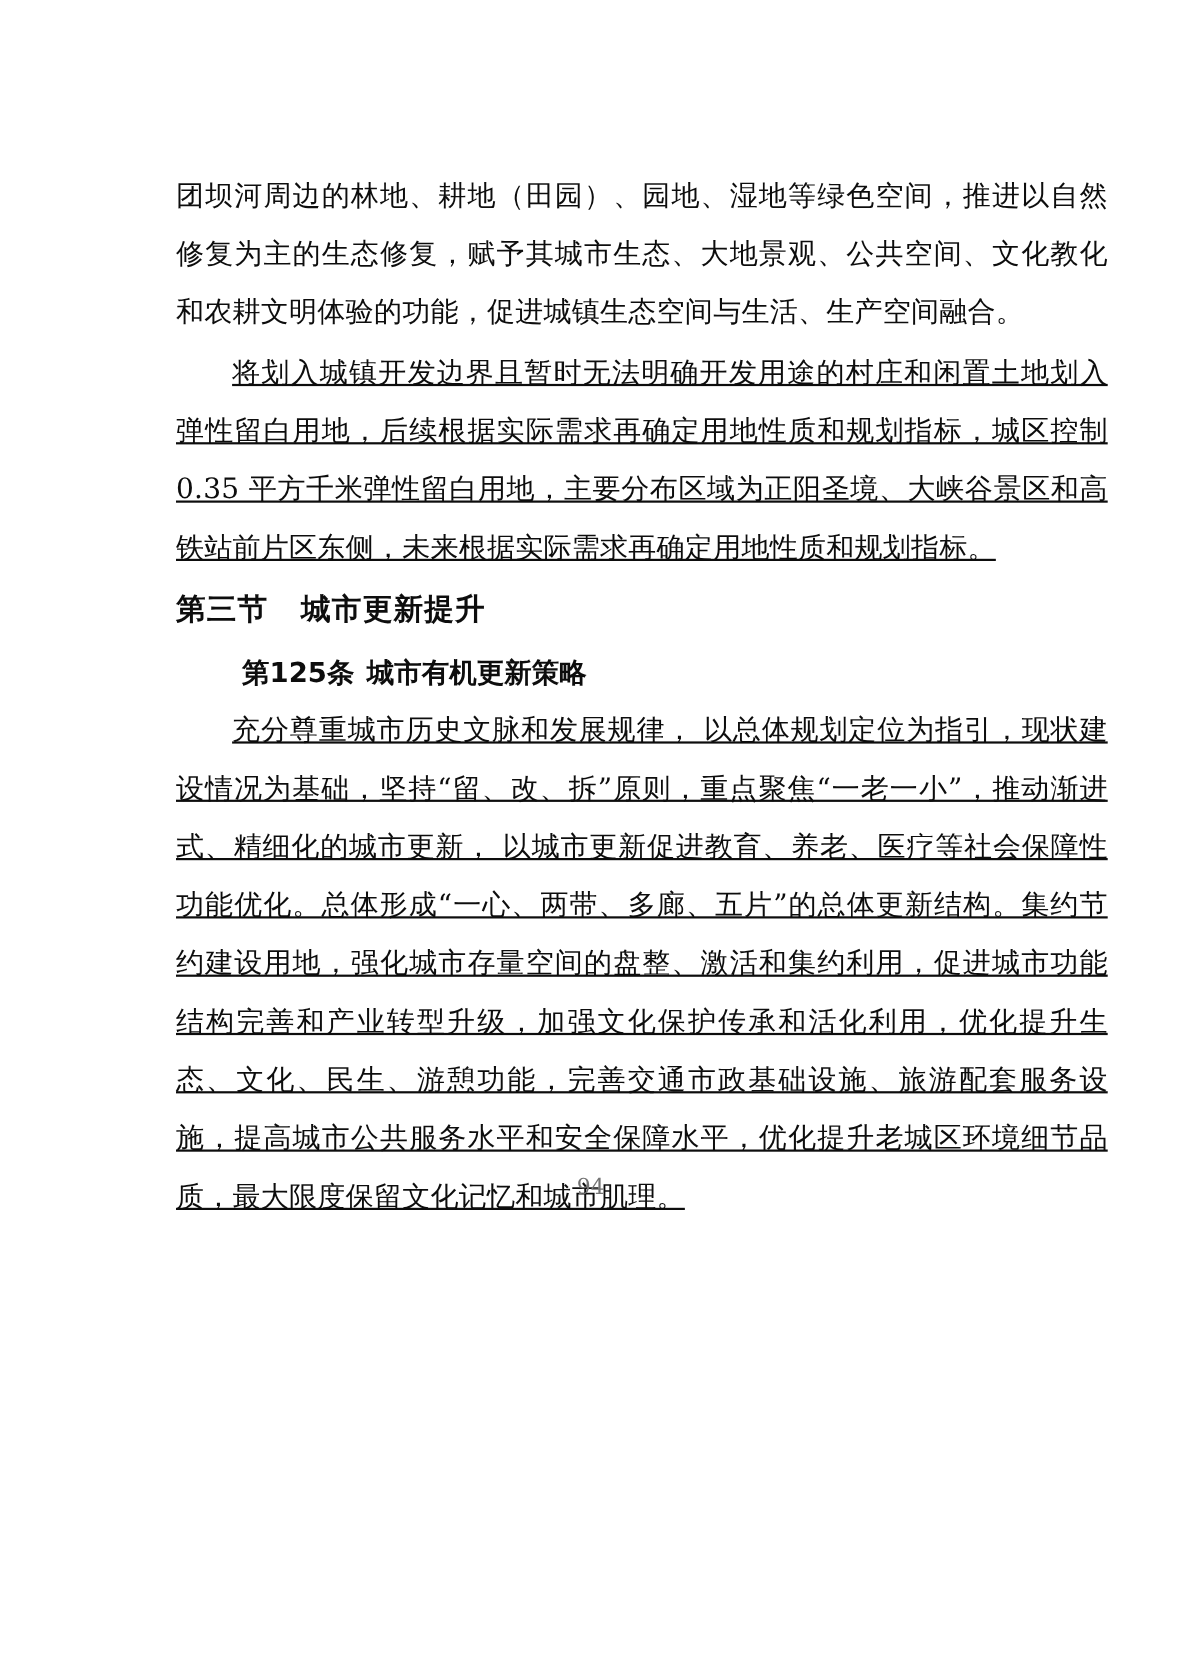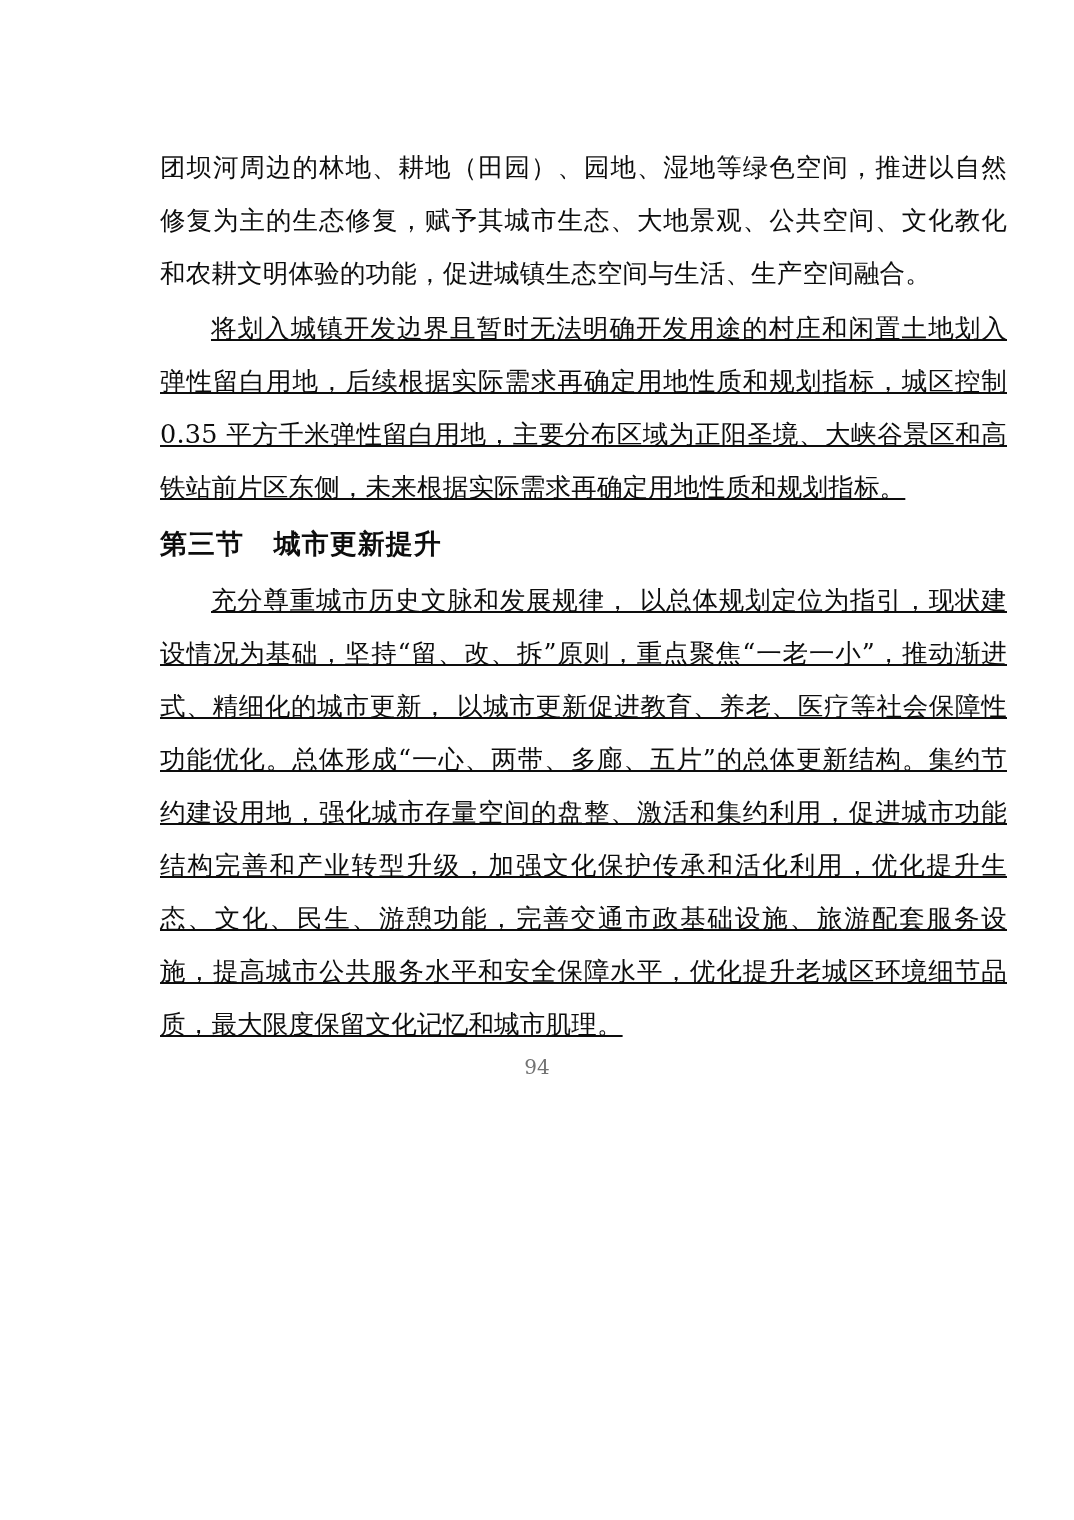--- a/index.html
+++ b/index.html
@@ -5,21 +5,21 @@
   html, body {
     margin: 0;
     padding: 0;
     background: #ffffff;
   }
   .page {
     position: relative;
     width: 1074px;
     height: 1160px;
     background: #ffffff;
-    margin: 1px auto;
+    margin: 12px auto;
     box-sizing: border-box;
     padding: 140px 67px 60px 160px;
     font-family: "DejaVu Serif", serif;
     color: #0d0d0d;
   }
   .body-text {
     font-family: "DejaVu Serif", serif;
     font-size: 25.5px;
     line-height: 53px;
     text-align: justify;
@@ -79,18 +79,21 @@
 
   <div class="block-gap-small"></div>
 
 
   <p class="body-text indent">将划入城镇开发边界且暂时无法明确开发用途的村庄和闲置土地划入弹性留白用地，后续根据实际需求再确定用地性质和规划指标，城区控制 0.35 平方千米弹性留白用地，主要分布区域为正阳圣境、大峡谷景区和高铁站前片区东侧，未来根据实际需求再确定用地性质和规划指标。</p>
 
   <h2 class="heading-section">
     <span>第三节</span><span class="sec-gap"></span><span>城市更新提升</span>
   </h2>
 
+  <h3 class="heading-article">
+    <span>第125条</span><span class="title-text">城市有机更新策略</span>
+  </h3>
 
   <p class="body-text indent">充分尊重城市历史文脉和发展规律， 以总体规划定位为指引，现状建设情况为基础，坚持“留、改、拆”原则，重点聚焦“一老一小”，推动渐进式、精细化的城市更新， 以城市更新促进教育、养老、医疗等社会保障性功能优化。总体形成“一心、两带、多廊、五片”的总体更新结构。集约节约建设用地，强化城市存量空间的盘整、激活和集约利用，促进城市功能结构完善和产业转型升级，加强文化保护传承和活化利用，优化提升生态、文化、民生、游憩功能，完善交通市政基础设施、旅游配套服务设施，提高城市公共服务水平和安全保障水平，优化提升老城区环境细节品质，最大限度保留文化记忆和城市肌理。</p>
 
   <div class="page-number">94</div>
 
 </div>
 
 </body></html>

